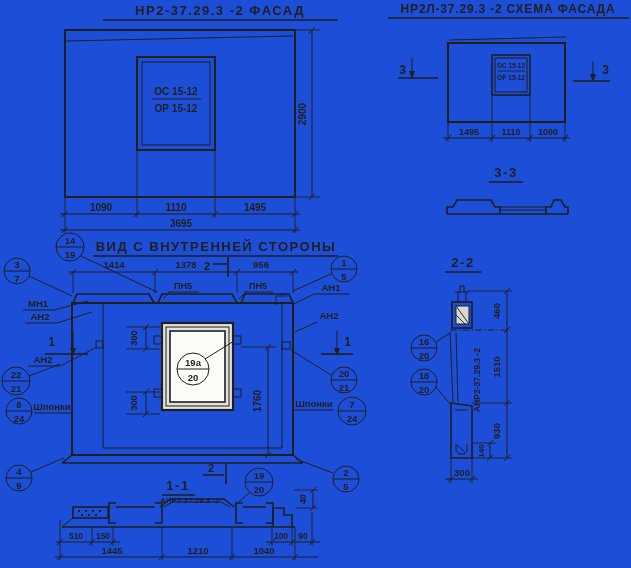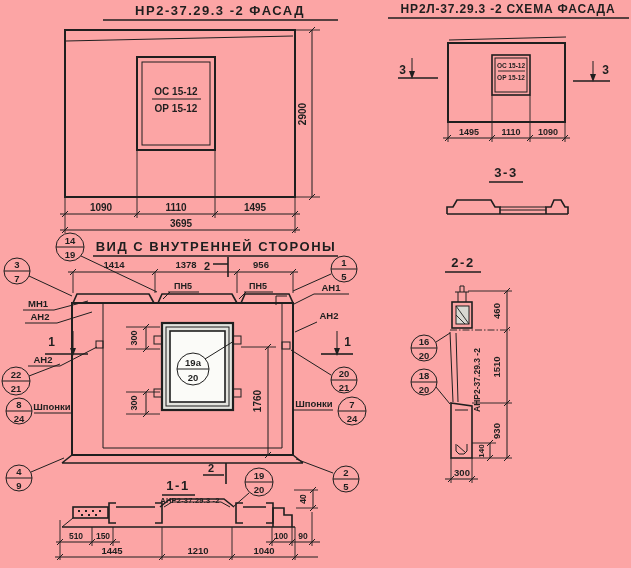--- a/index.html
+++ b/index.html
@@ -1,16 +1,16 @@
 <!DOCTYPE html>
 <html><head>
 <meta charset="utf-8">
 <style>
   html,body{margin:0;padding:0;background:#e9e9e6;}
-  .sheet{width:631px;height:568px;background:#fca5a5;position:relative;overflow:hidden;}
+  .sheet{width:631px;height:568px;background:#1d4ed8;position:relative;overflow:hidden;}
   svg{display:block;}
   svg text{font-family:"Liberation Sans","DejaVu Sans",sans-serif;font-weight:bold;fill:#1f1f1f;}
   .tm{text-anchor:middle;}
   .s13{font-size:13px;letter-spacing:1.5px;}
   .s12{font-size:12px;letter-spacing:.8px;}
   .s11{font-size:11px;}
   .s10{font-size:10px;}
   .s95{font-size:9.5px;}
   .s9{font-size:9px;}
   .s85{font-size:8.5px;}

